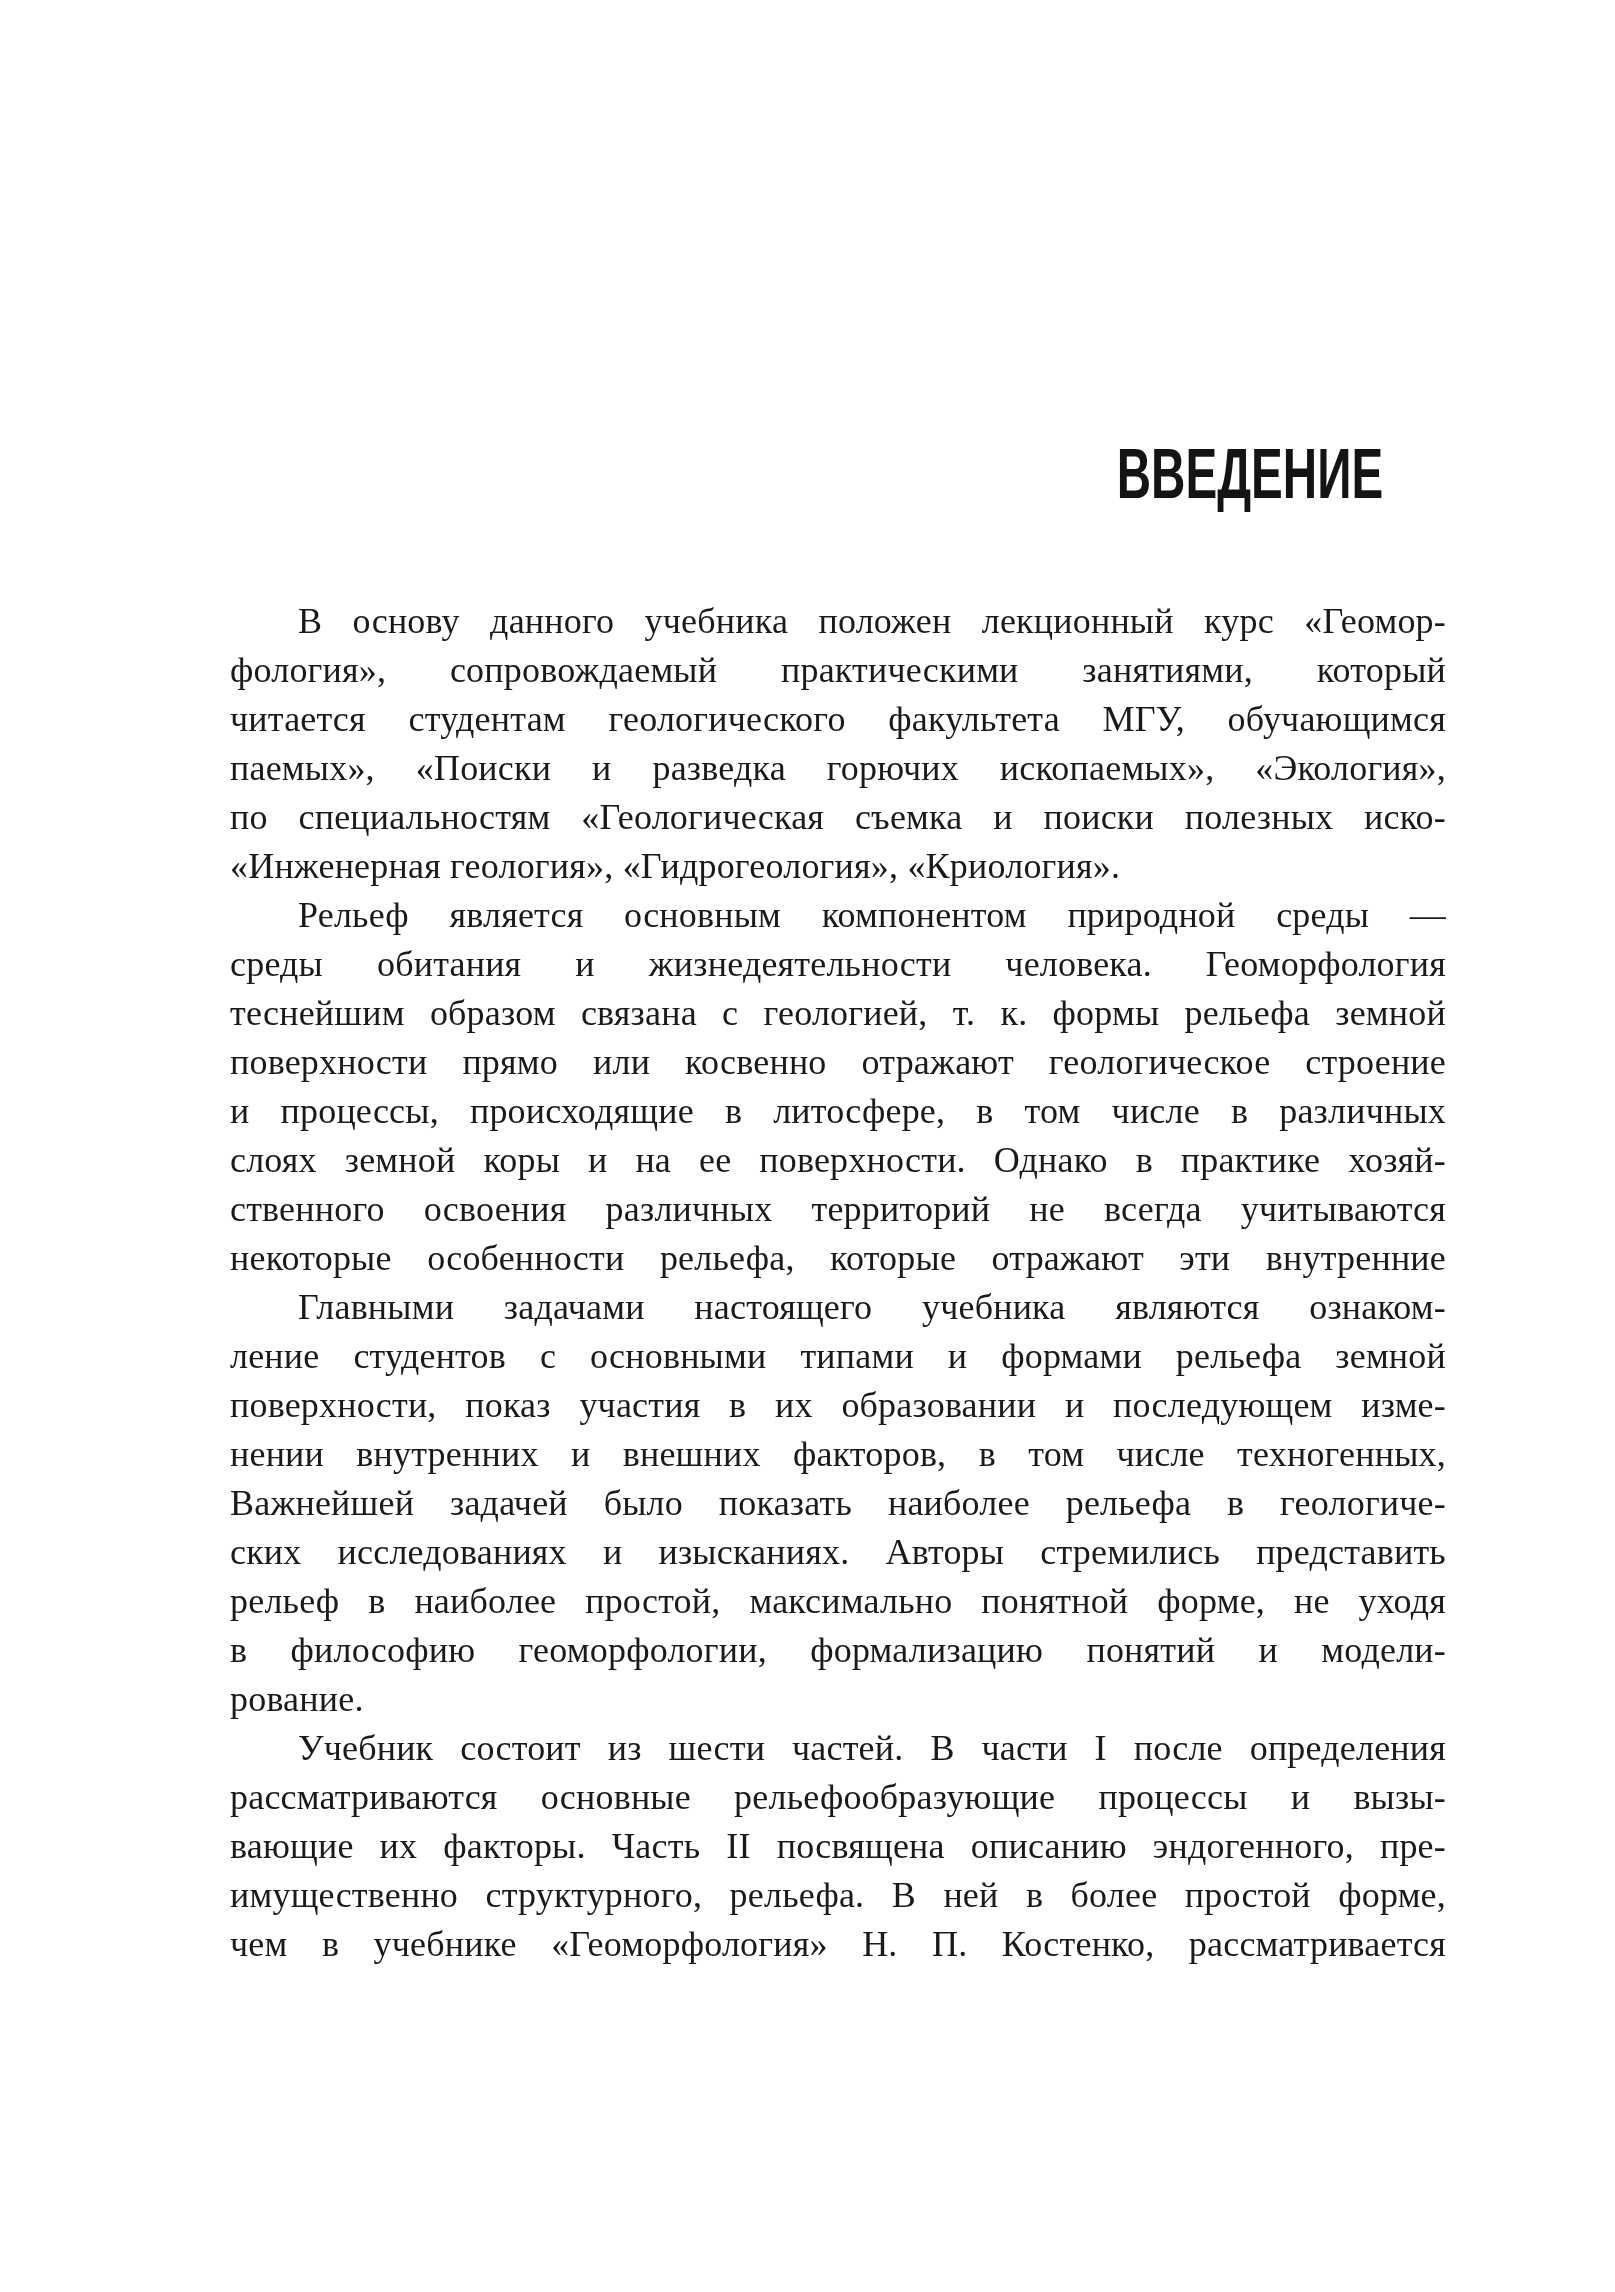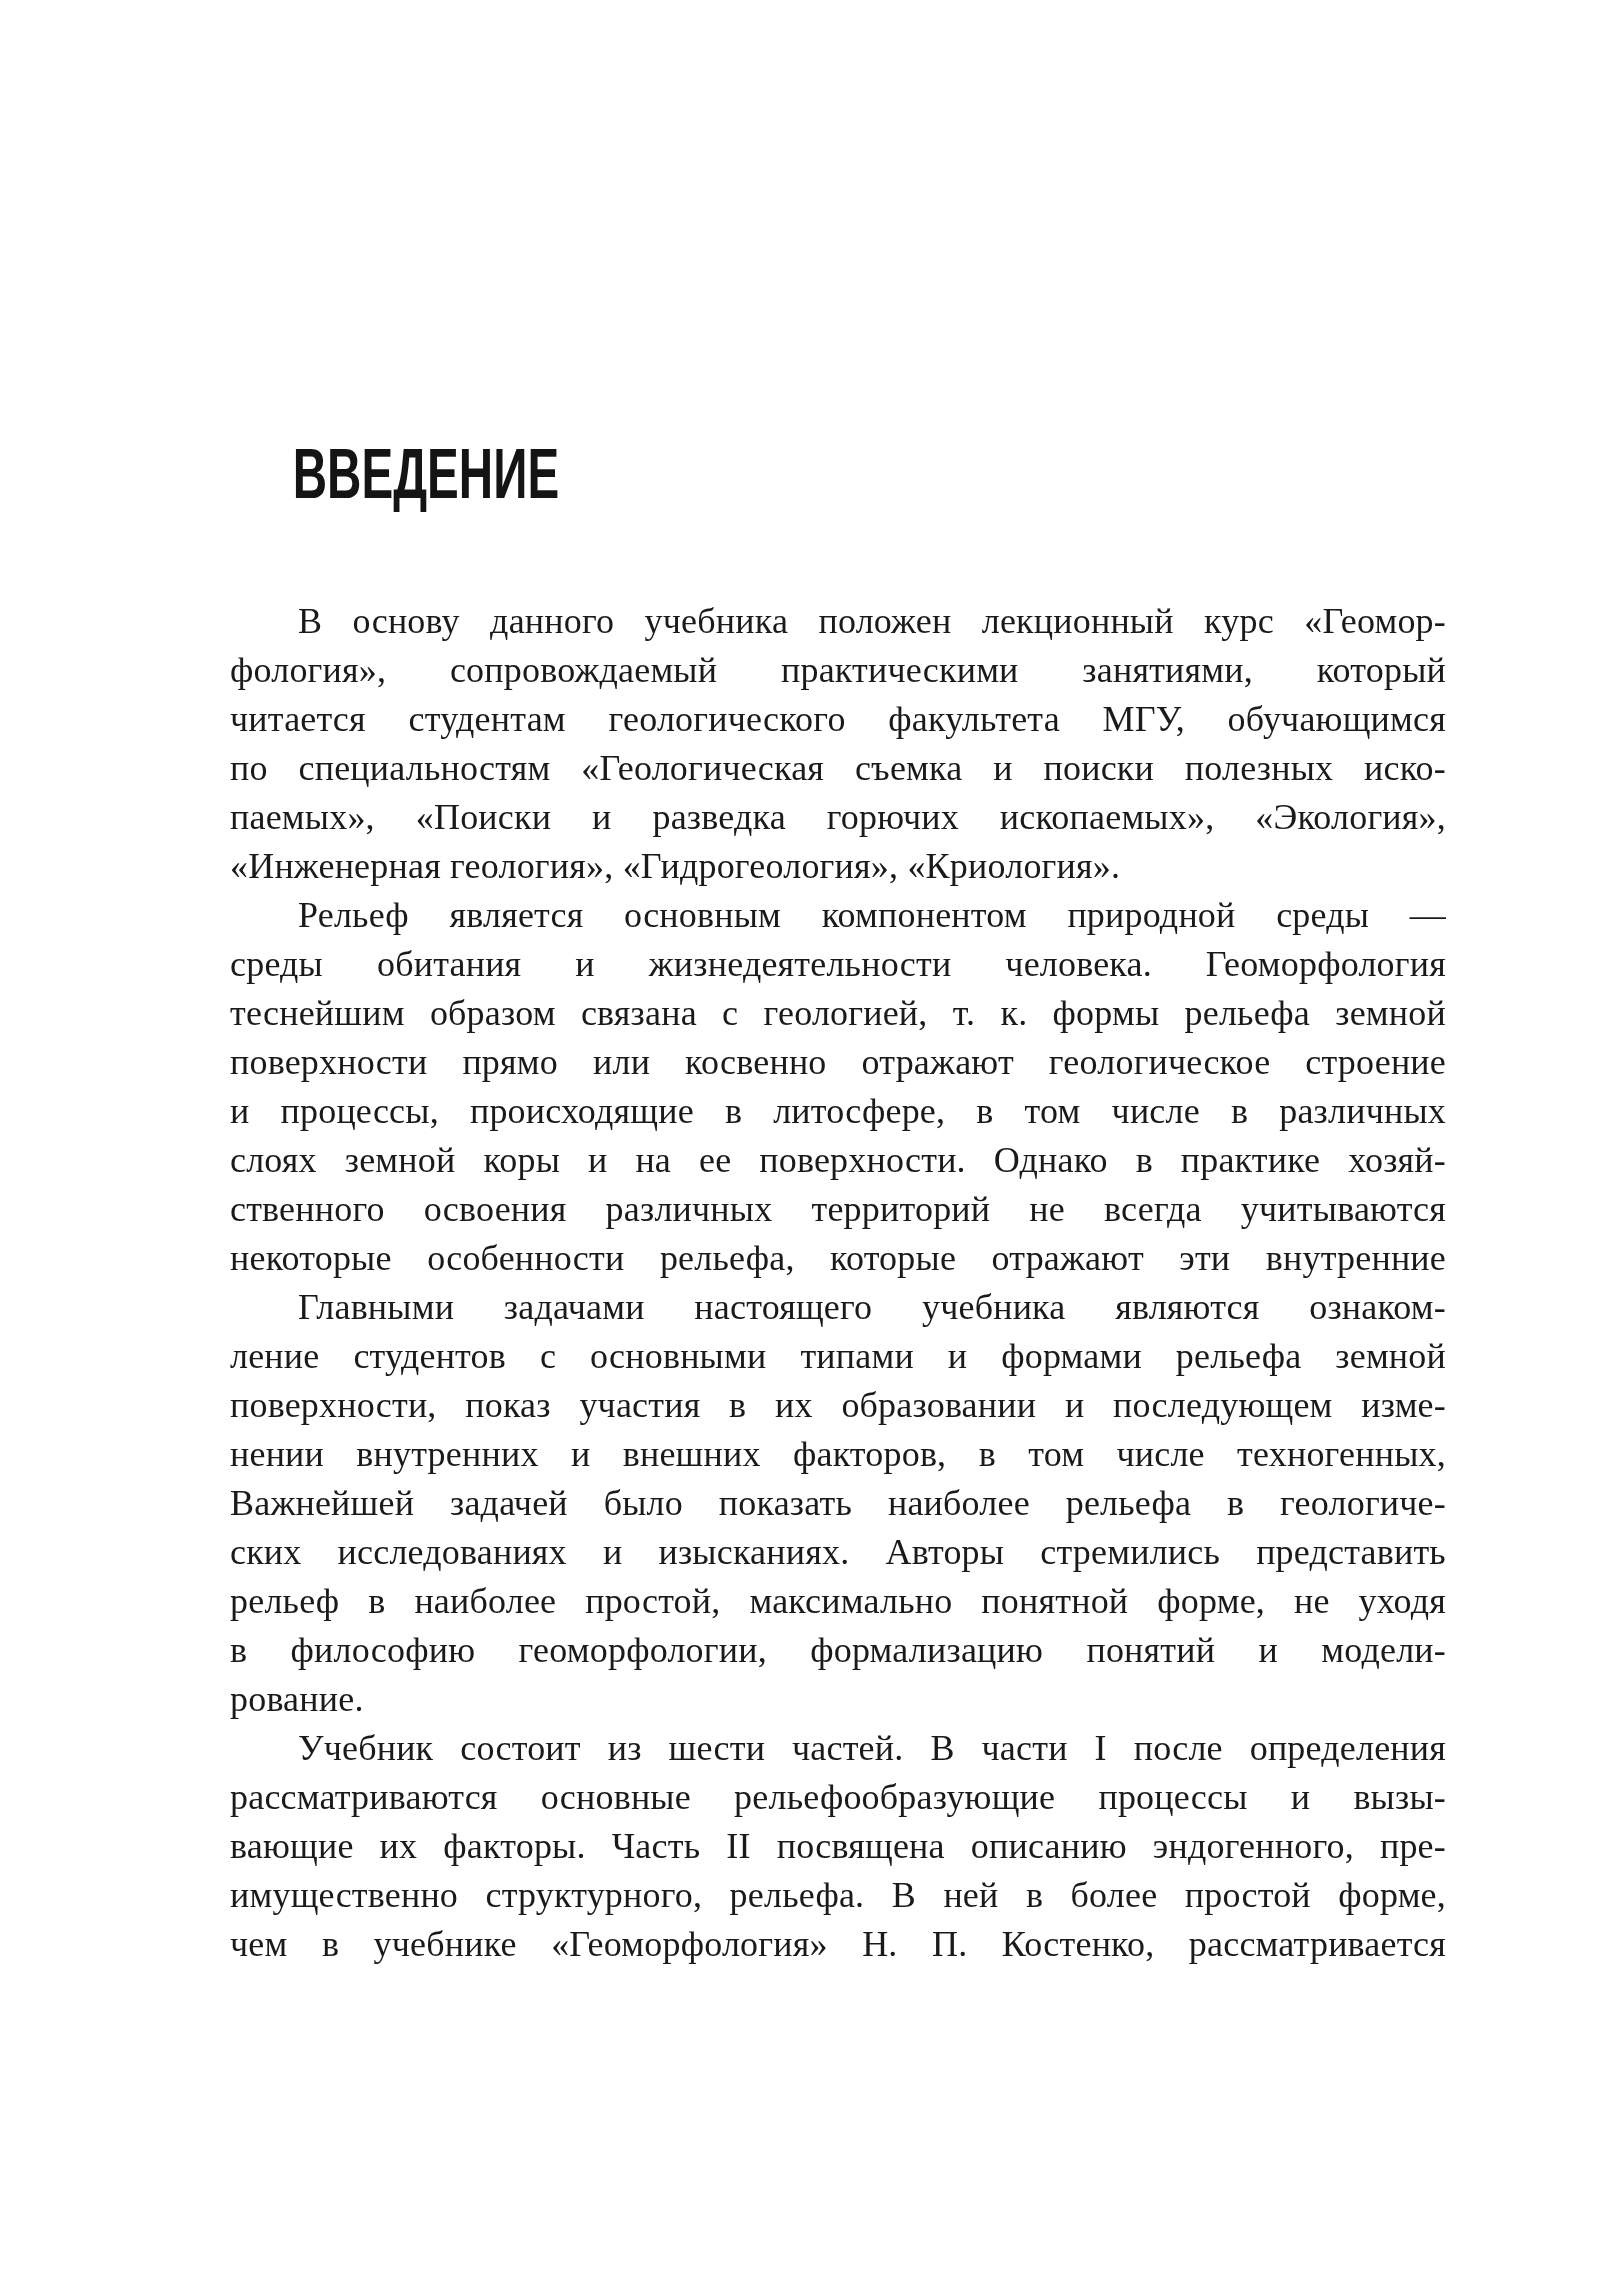--- a/index.html
+++ b/index.html
@@ -16,21 +16,21 @@
     font-family: "Liberation Serif", serif;
     color: #1a1a1a;
   }
   .content {
     position: absolute;
     left: 230px;
     top: 437px;
     width: 1216px;
   }
   .title-wrap {
-    text-align: left;
+    text-align: right;
     height: 74px;
     line-height: 74px;
     margin: 0 0 86px 0;
   }
   .title-text {
     display: inline-block;
     font-family: "Liberation Sans", sans-serif;
     font-weight: bold;
     font-size: 70px;
     line-height: 74px;
@@ -70,22 +70,22 @@
 <div class="page">
   <div class="content">
     <div class="title-wrap">
       <span class="title-text">ВВЕДЕНИЕ</span>
     </div>
     <div class="body-text">
         <div class="para">
           <div class="line first-line">В основу данного учебника положен лекционный курс «Геомор-</div>
           <div class="line">фология», сопровождаемый практическими занятиями, который</div>
           <div class="line">читается студентам геологического факультета МГУ, обучающимся</div>
+          <div class="line">паемых», «Поиски и разведка горючих ископаемых», «Экология»,</div>
           <div class="line">по специальностям «Геологическая съемка и поиски полезных иско-</div>
-          <div class="line">паемых», «Поиски и разведка горючих ископаемых», «Экология»,</div>
           <div class="line para-end">«Инженерная геология», «Гидрогеология», «Криология».</div>
         </div>
         <div class="para">
           <div class="line first-line">Рельеф является основным компонентом природной среды —</div>
           <div class="line">среды обитания и жизнедеятельности человека. Геоморфология</div>
           <div class="line">теснейшим образом связана с геологией, т. к. формы рельефа земной</div>
           <div class="line">поверхности прямо или косвенно отражают геологическое строение</div>
           <div class="line">и процессы, происходящие в литосфере, в том числе в различных</div>
           <div class="line">слоях земной коры и на ее поверхности. Однако в практике хозяй-</div>
           <div class="line">ственного освоения различных территорий не всегда учитываются</div>

